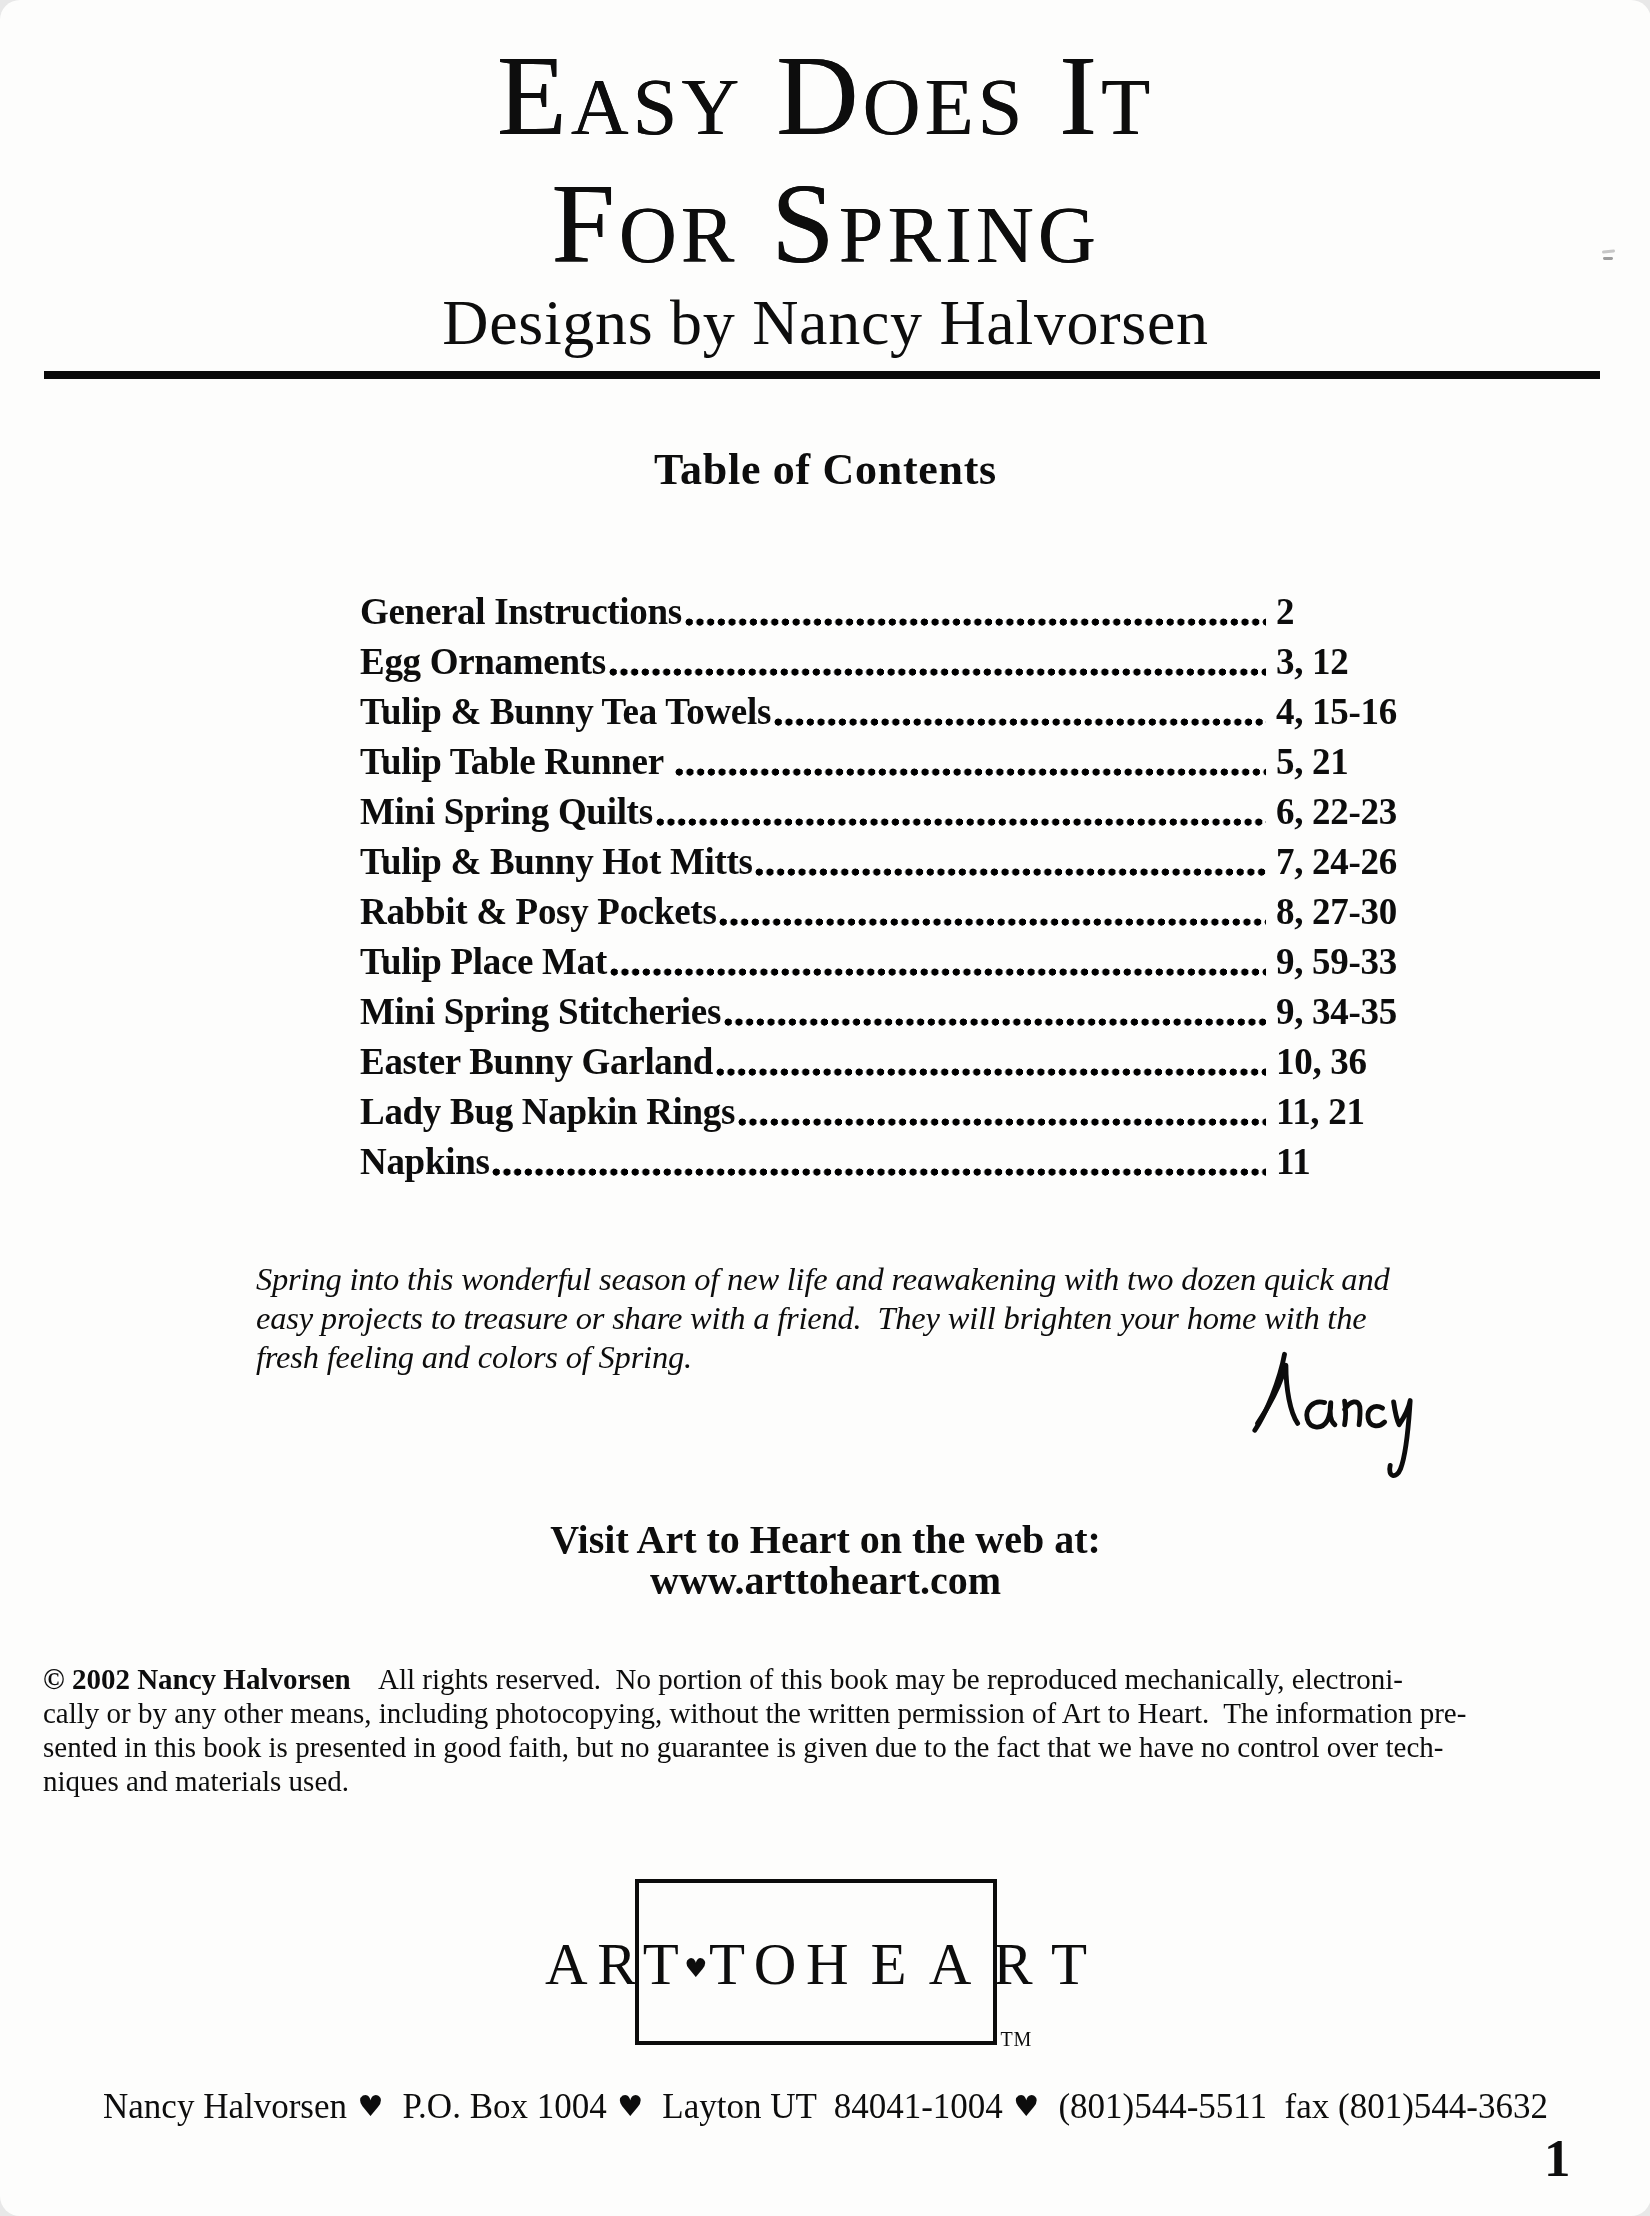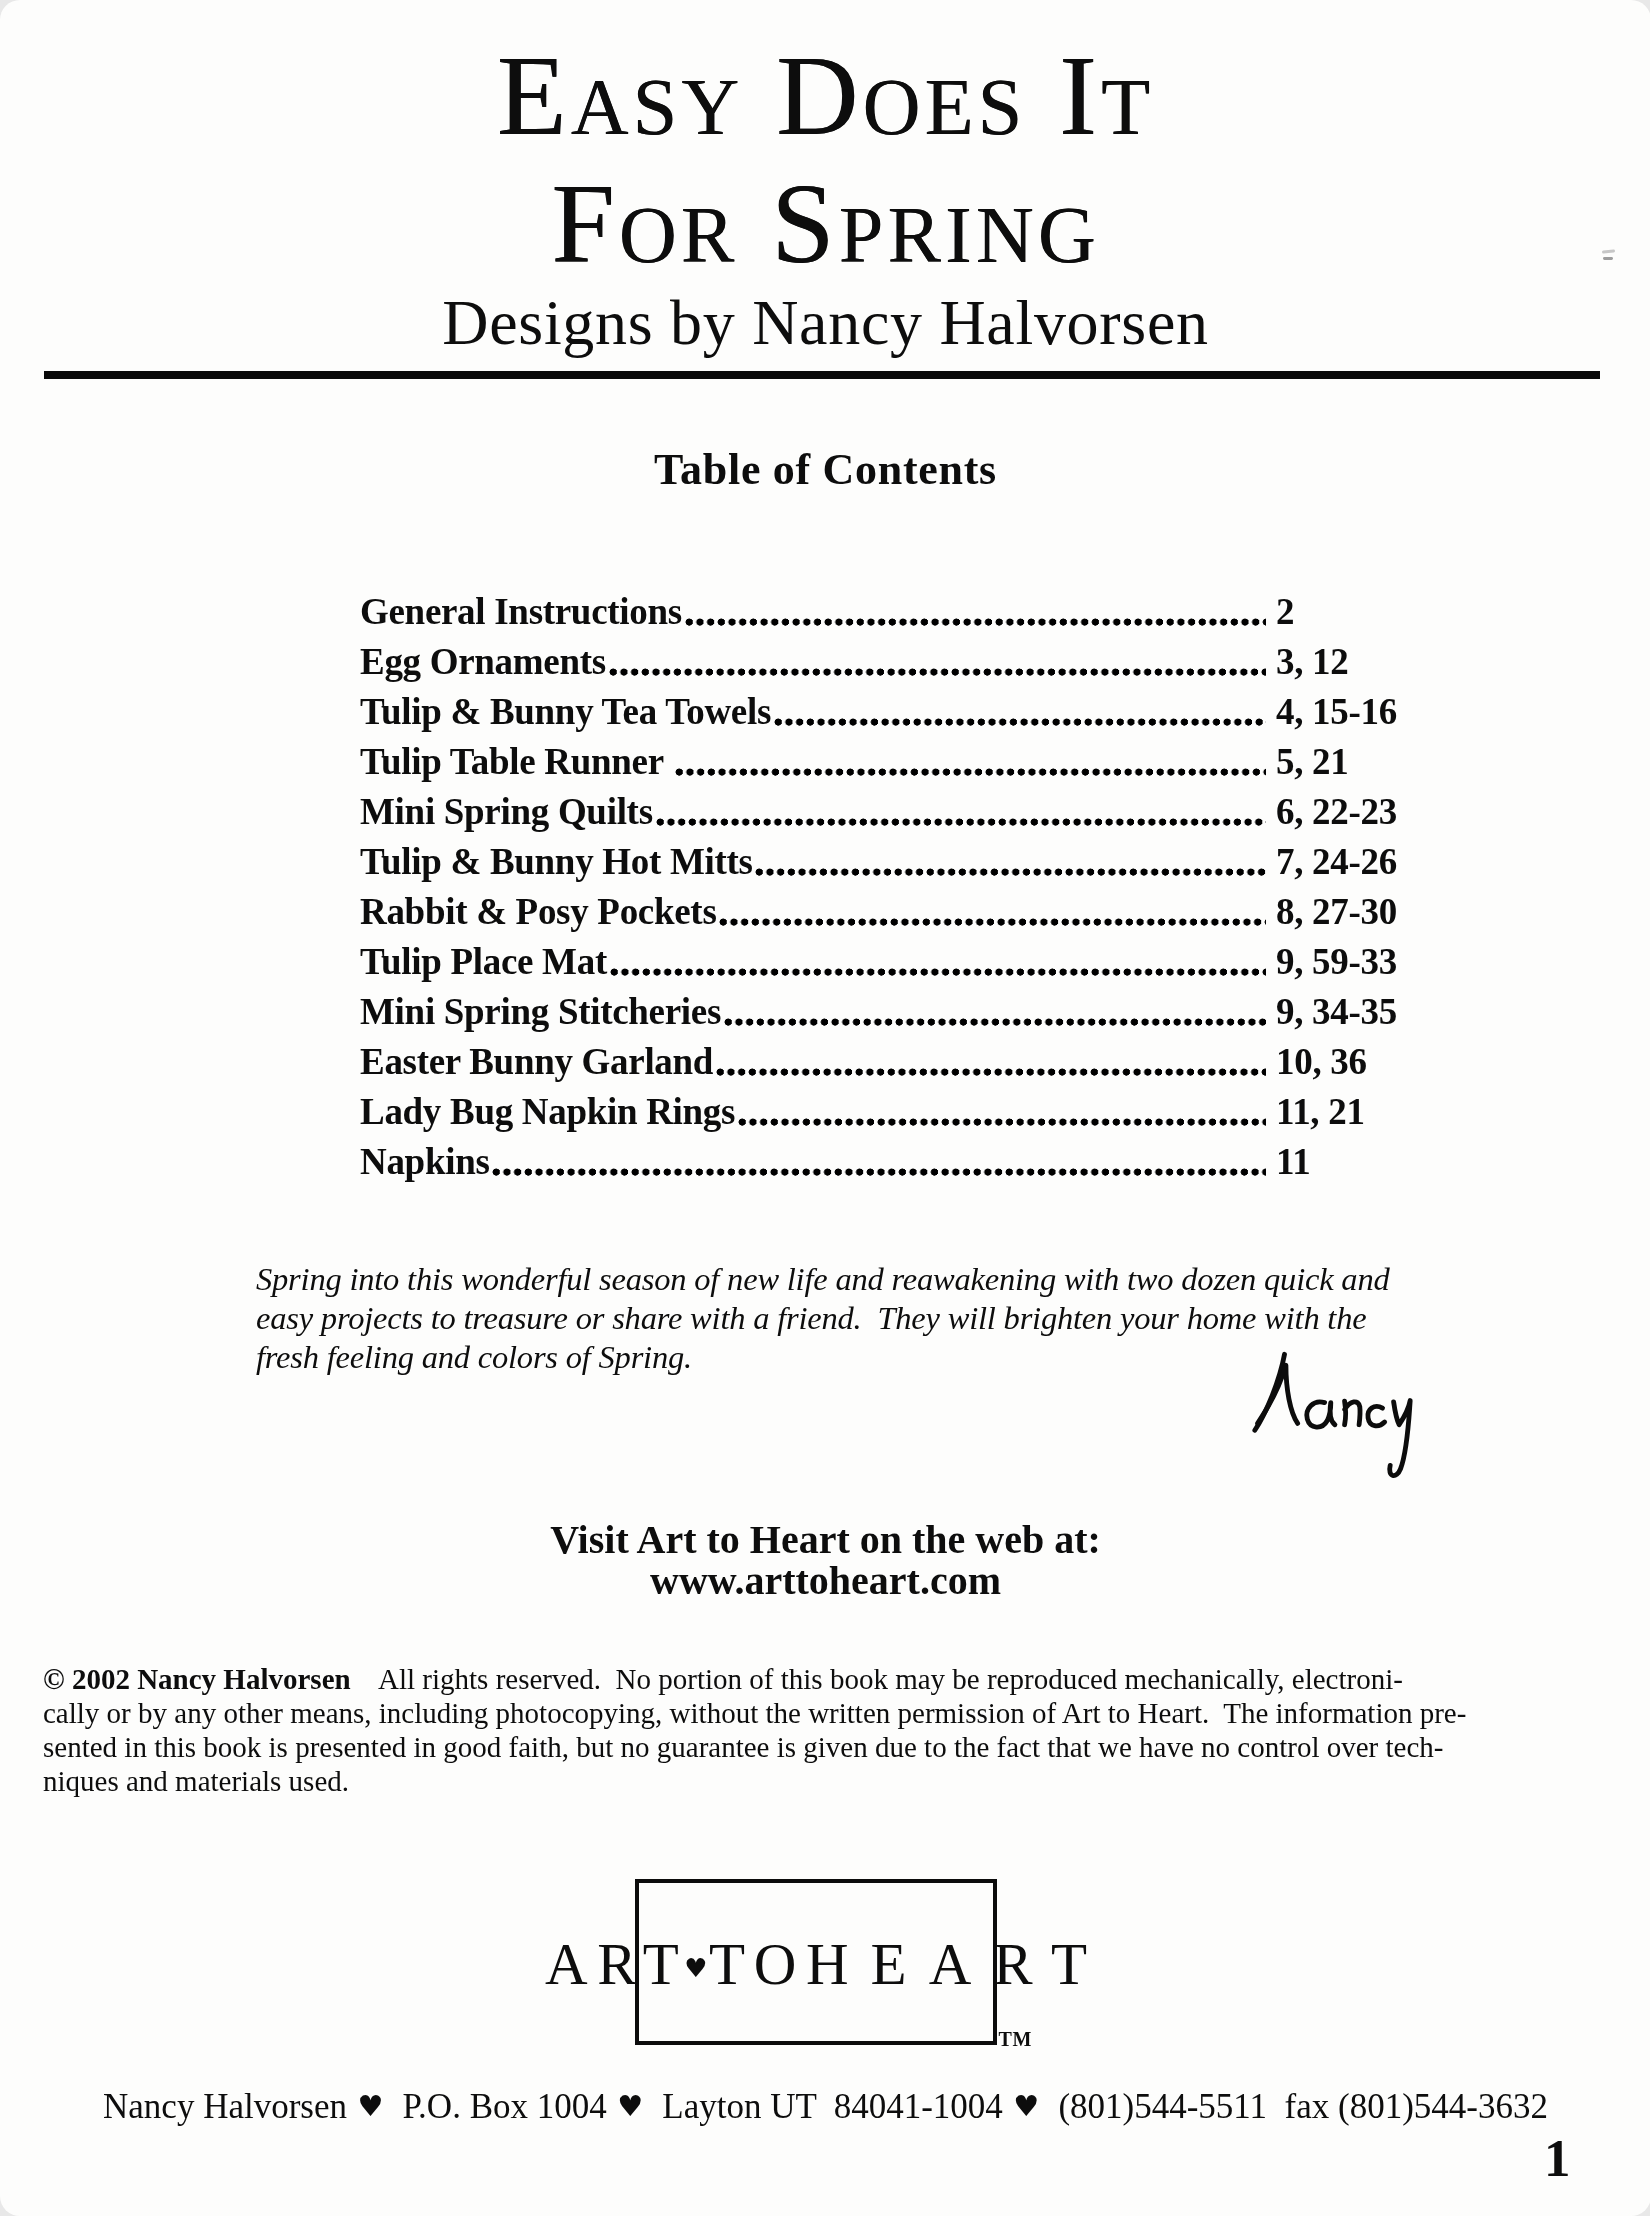--- a/index.html
+++ b/index.html
@@ -89,21 +89,21 @@
   .logo-top{display:flex;align-items:center;font-size:59px;line-height:1;letter-spacing:9.7px;}
   .logo-heart{
     font-family:"DejaVu Sans", sans-serif;
     font-size:26px;line-height:1;letter-spacing:0;
     margin:7px 1.4px 0 -4.2px;
   }
   .logo-divider{width:100%;height:3.5px;background:#0c0c0c;margin:6.2px 0 7.6px;}
   .logo-bottom{font-size:59px;line-height:1;letter-spacing:22px;margin-right:-22px;}
   .logo-tm{
     position:absolute;right:-39px;bottom:-9.7px;
-    font-size:20px;letter-spacing:0.7px;font-weight:bold;
+    font-size:20px;letter-spacing:0.7px;font-weight:normal;
   }
   
   .footer{
     position:absolute;top:2086px;left:0;width:100%;
     text-align:center;font-size:35px;line-height:1.2;
   }
   .footer-seg{white-space:pre;}
   .heart{
     font-family:"DejaVu Sans", sans-serif;
     font-size:29px;padding:0 10.4px;position:relative;top:-2.1px;

